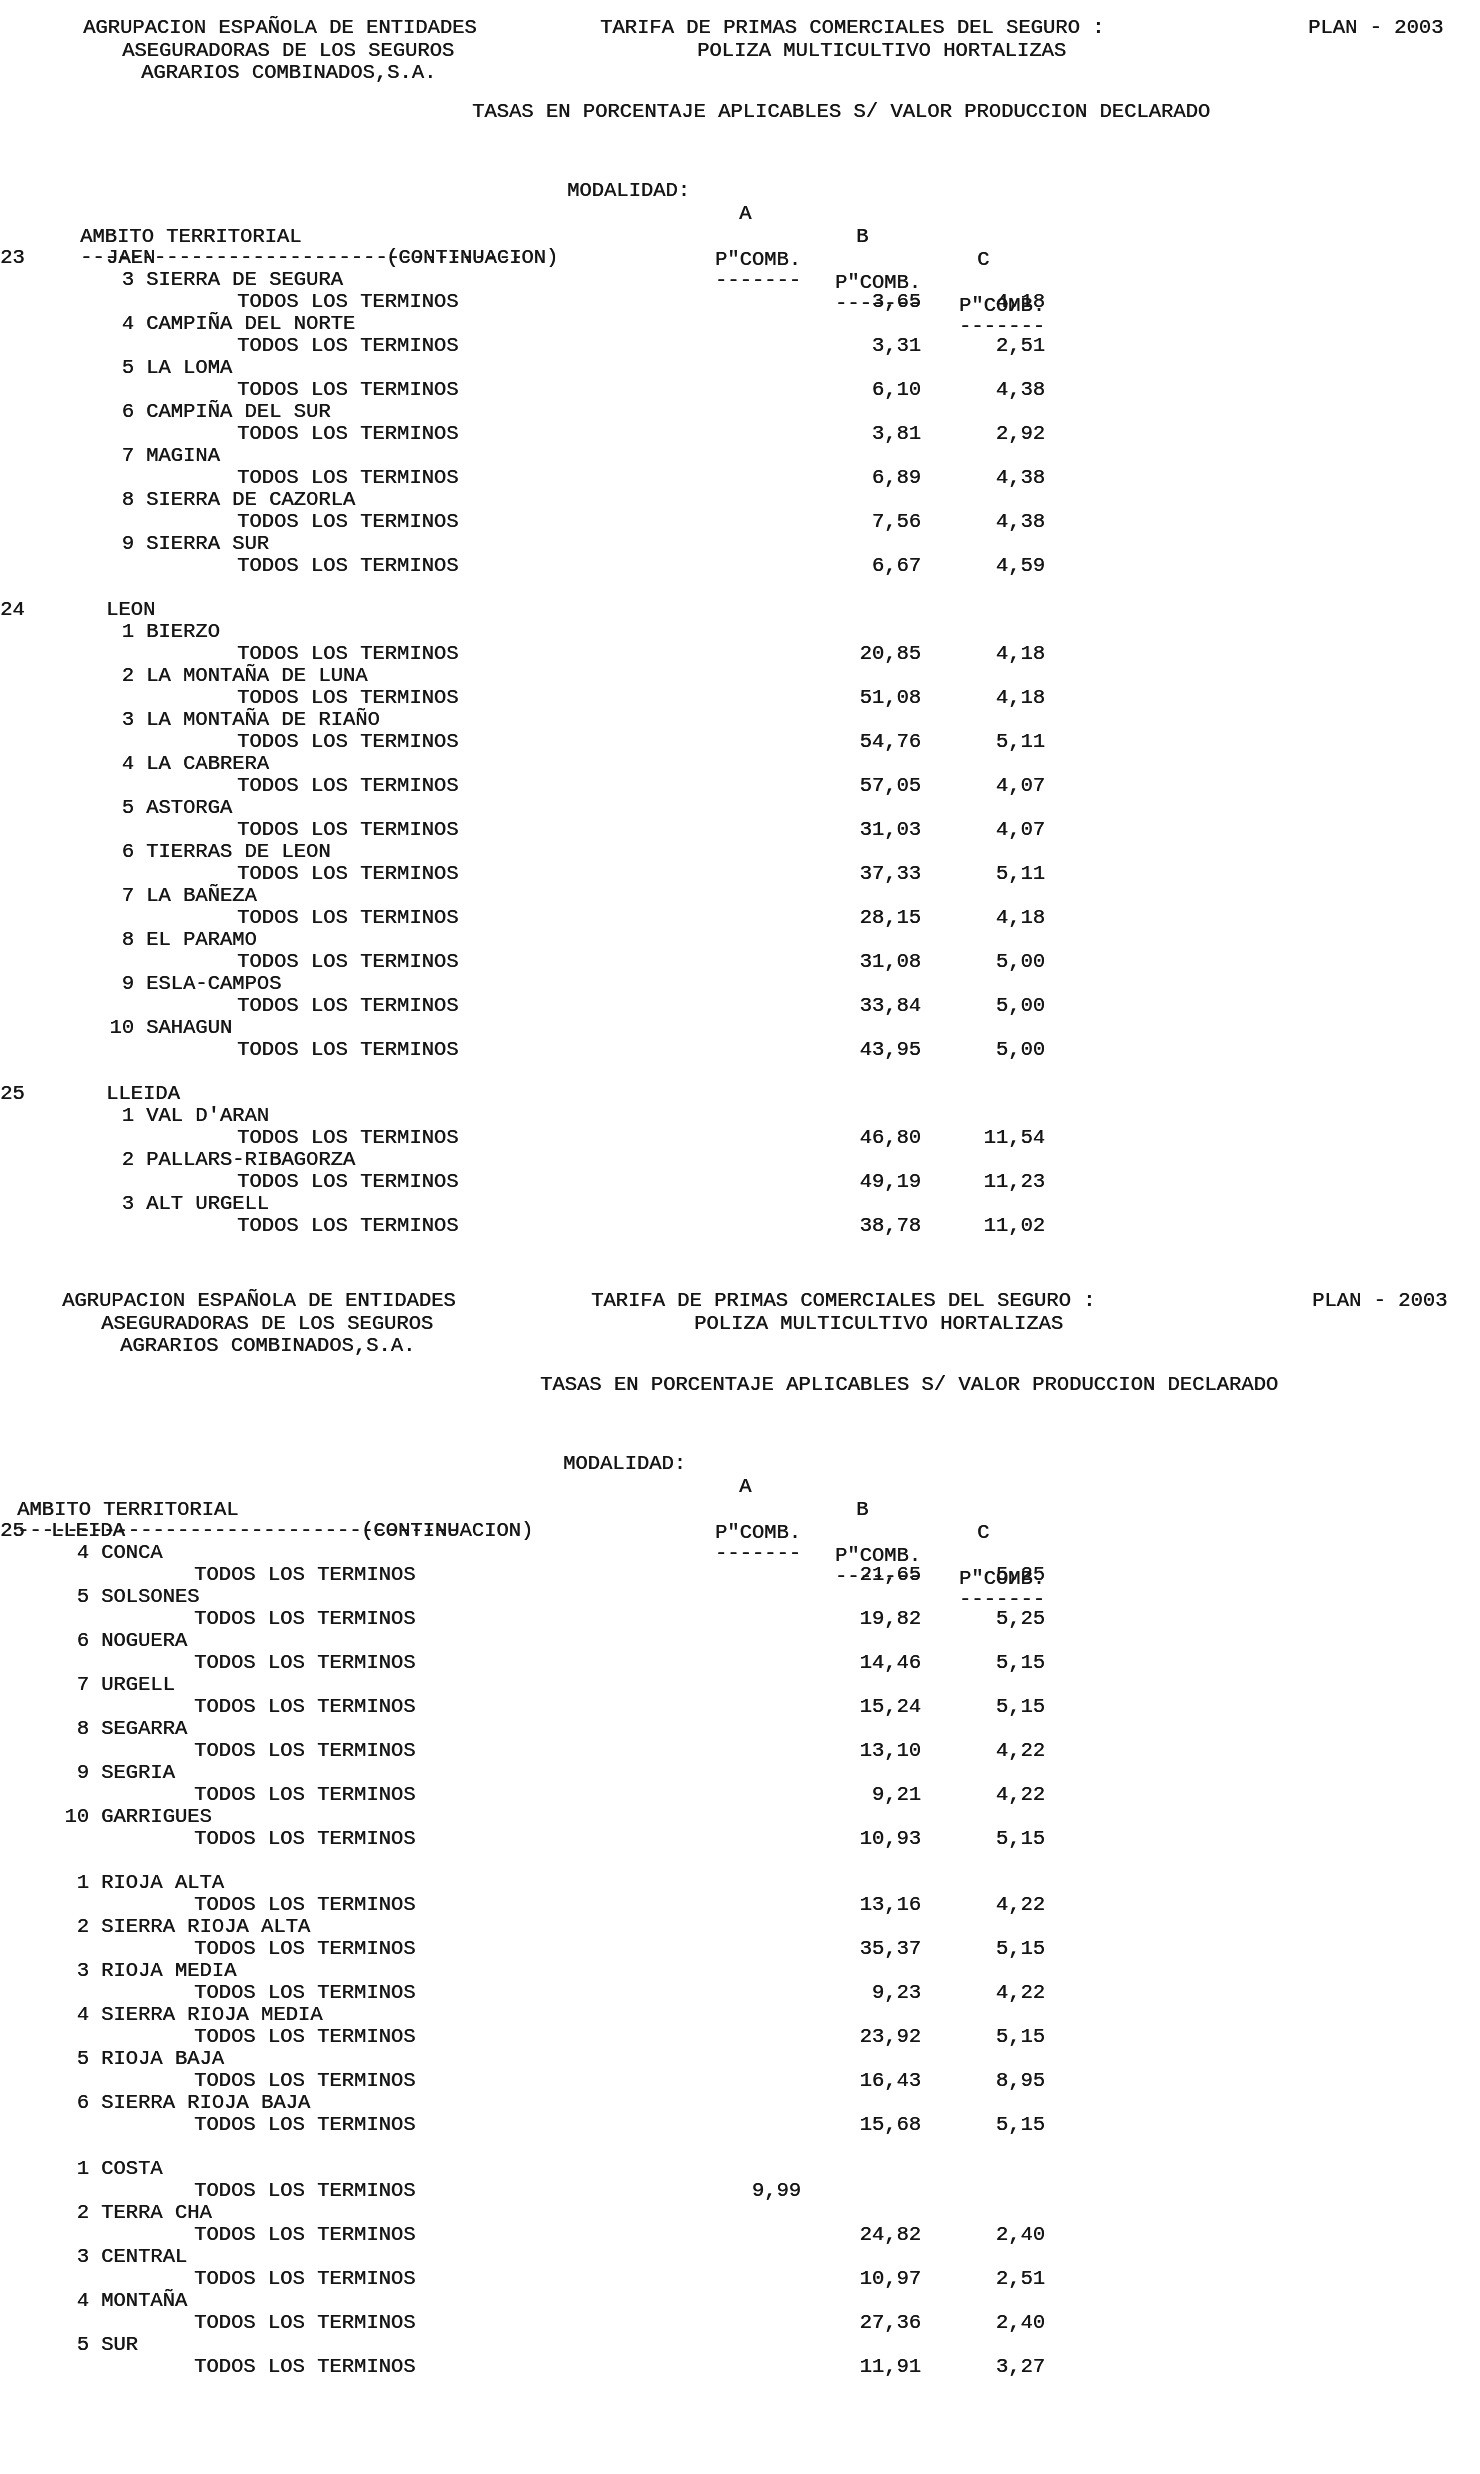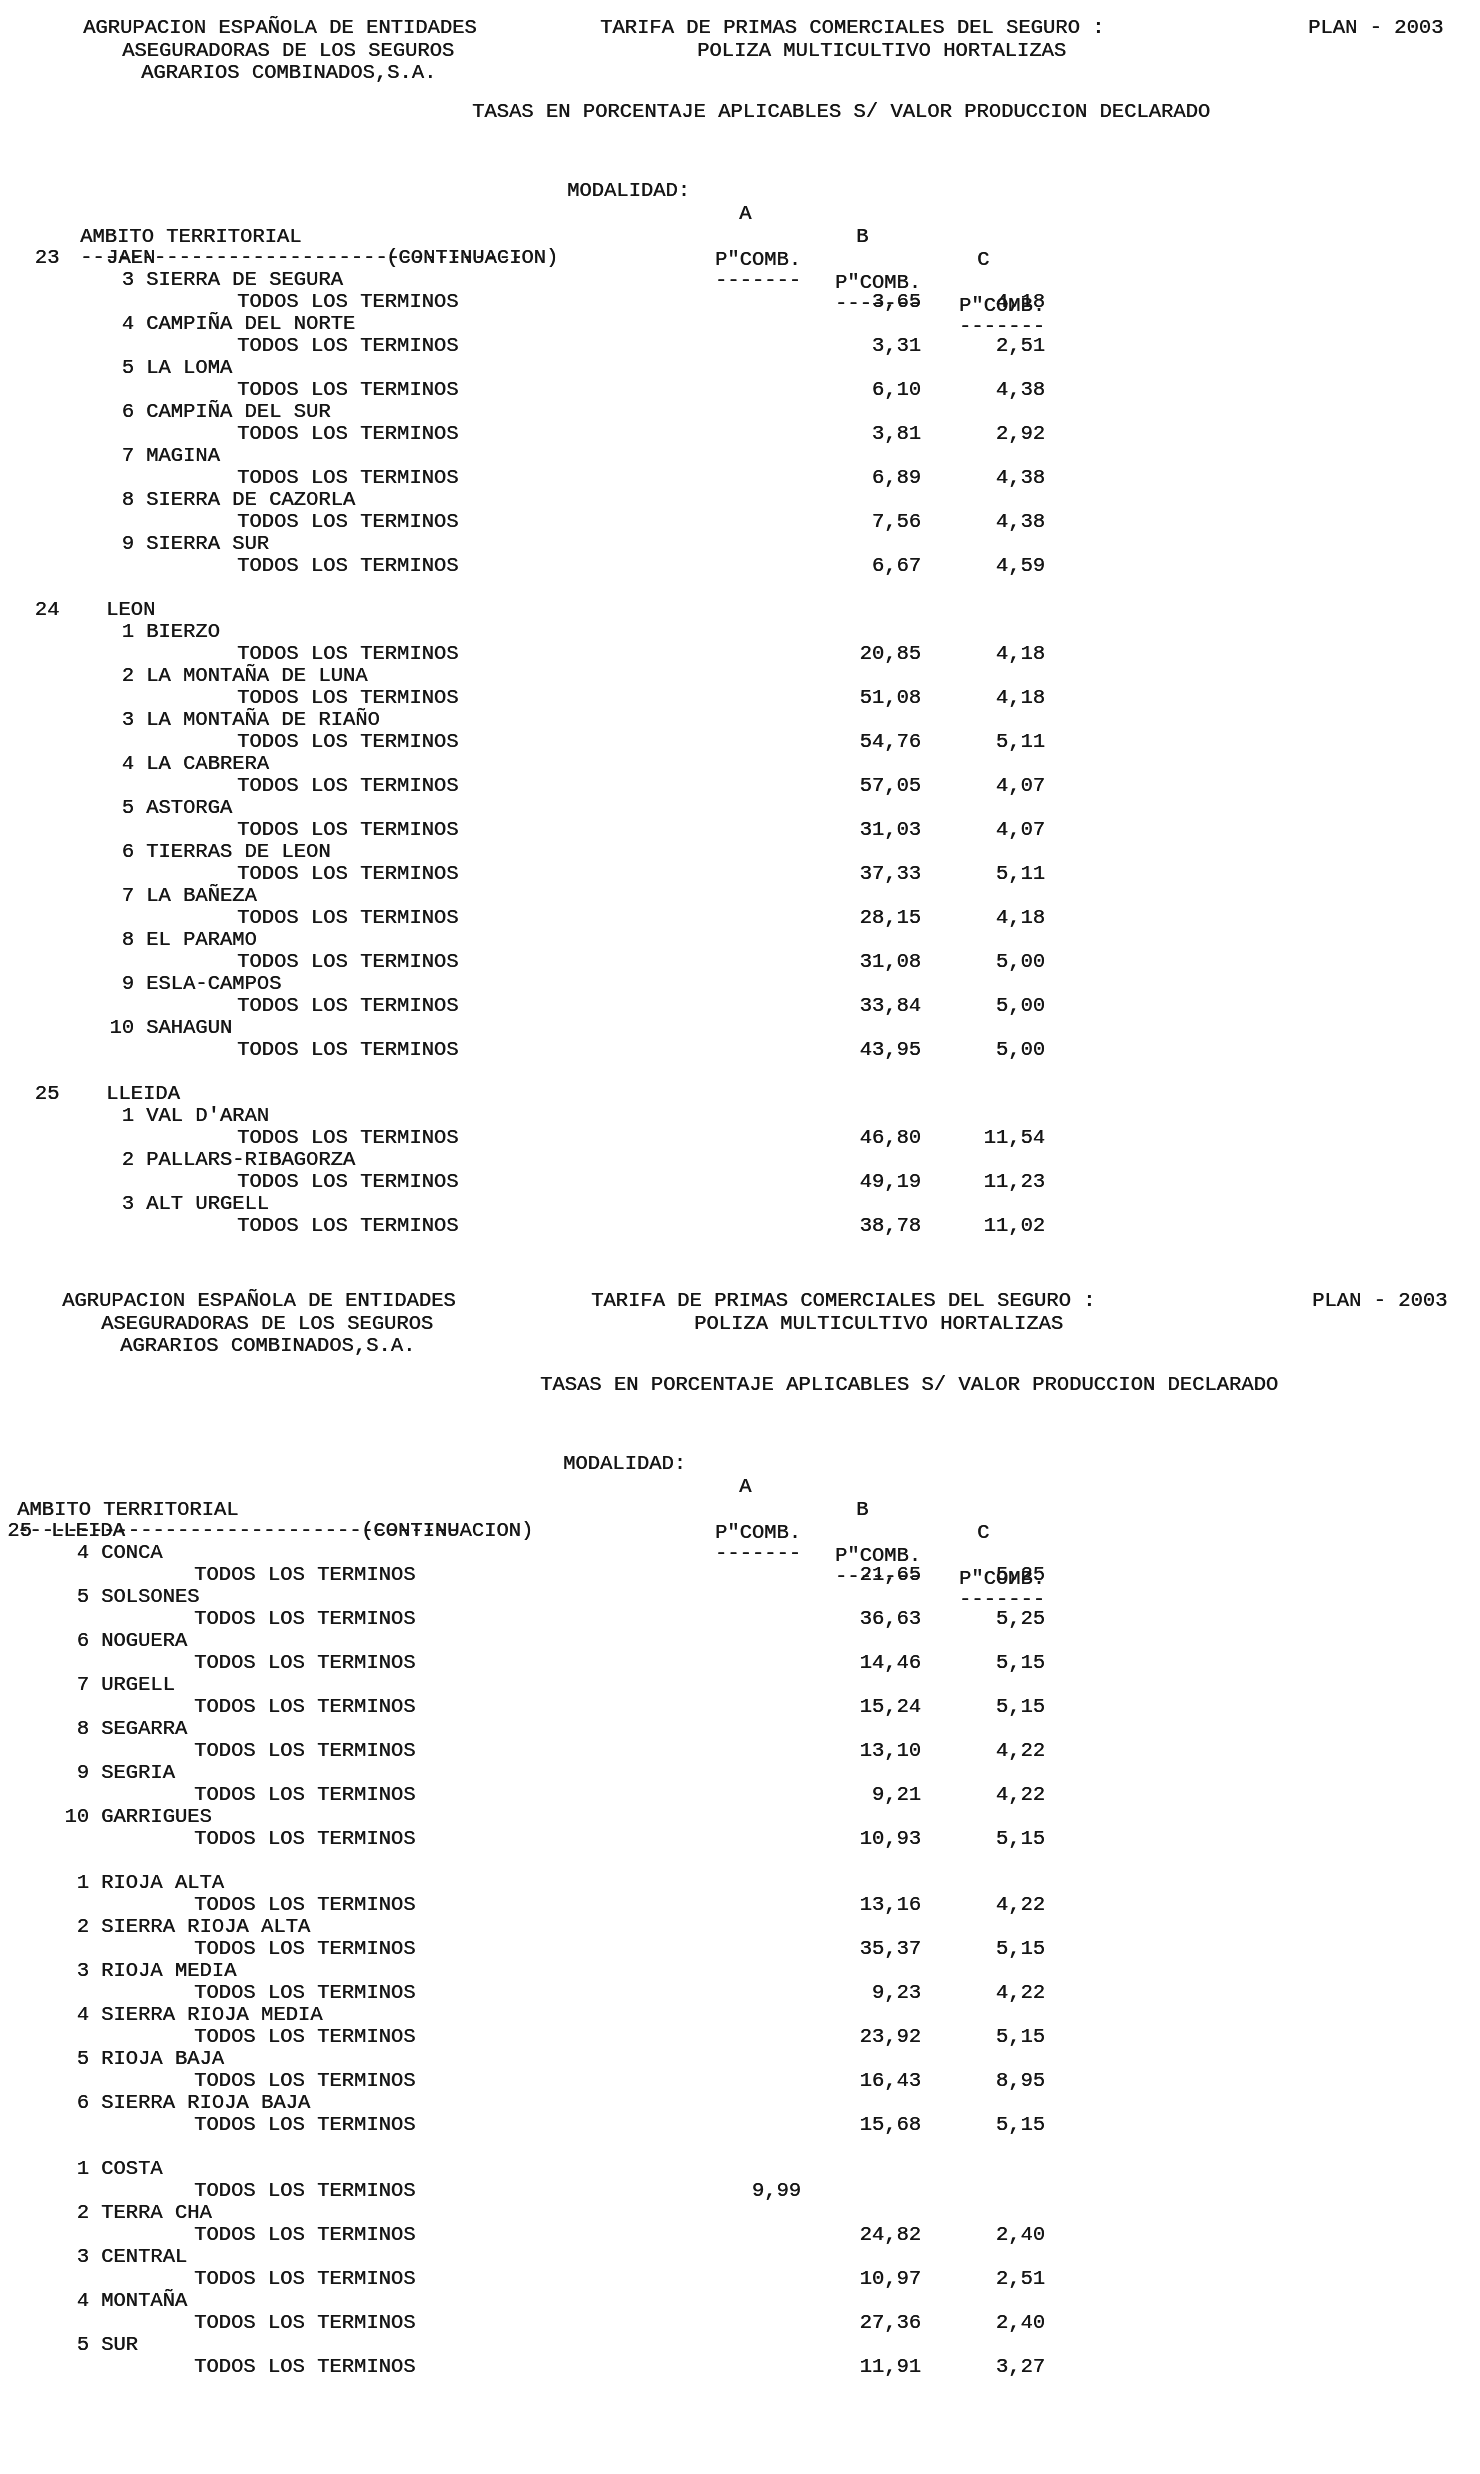--- a/index.html
+++ b/index.html
@@ -32,21 +32,21 @@
   .modlabel{position:absolute;left:var(--modx)}
   .mA{position:absolute;left:739px}
   .mB{position:absolute;left:856px}
   .mC{position:absolute;left:977px}
   .ambline{top:202px;left:0;right:0}
   .dashline{top:223px;left:0;right:0}
   .amblabel{position:absolute;left:var(--ambx);white-space:pre}
   .rows{position:absolute;top:246px;left:0;right:0}
   .section+.section{margin-top:var(--lh)}
   .line{position:relative;height:var(--lh);white-space:pre}
-  .pnum{position:absolute;left:0;width:var(--pnum-r);text-align:center}
+  .pnum{position:absolute;left:0;width:var(--pnum-r);text-align:left}
   .pname{position:absolute;left:var(--pname-x)}
   .cont{position:absolute;left:var(--cont-x)}
   .cnum{position:absolute;left:0;width:var(--cnum-r);text-align:right}
   .cname{position:absolute;left:var(--cname-x)}
   .scope{position:absolute;left:var(--todos-x)}
   .va,.vb,.vc{position:absolute;width:123px;text-align:right}
   .va{left:678px}.vb{left:798px}.vc{left:922px}
   .hdr{padding-right:11.5px}
 </style>
 </head>
@@ -156,21 +156,21 @@
     <span class="va hdr">-------</span>
     <span class="vb hdr">-------</span>
     <span class="vc hdr">-------</span>
   </div>
   <div class="rows">
       <div class="section">
         <div class="line prov"><span class="pnum">25</span><span class="pname">LLEIDA</span><span class="cont">(CONTINUACION)</span></div>
         <div class="line com"><span class="cnum">4</span><span class="cname">CONCA</span></div>
         <div class="line ter"><span class="scope">TODOS LOS TERMINOS</span><span class="va"></span><span class="vb">21,65</span><span class="vc">5,25</span></div>
         <div class="line com"><span class="cnum">5</span><span class="cname">SOLSONES</span></div>
-        <div class="line ter"><span class="scope">TODOS LOS TERMINOS</span><span class="va"></span><span class="vb">36,63</span><span class="vc">5,25</span></div>
+        <div class="line ter"><span class="scope">TODOS LOS TERMINOS</span><span class="va"></span><span class="vb">19,82</span><span class="vc">5,25</span></div>
         <div class="line com"><span class="cnum">6</span><span class="cname">NOGUERA</span></div>
         <div class="line ter"><span class="scope">TODOS LOS TERMINOS</span><span class="va"></span><span class="vb">14,46</span><span class="vc">5,15</span></div>
         <div class="line com"><span class="cnum">7</span><span class="cname">URGELL</span></div>
         <div class="line ter"><span class="scope">TODOS LOS TERMINOS</span><span class="va"></span><span class="vb">15,24</span><span class="vc">5,15</span></div>
         <div class="line com"><span class="cnum">8</span><span class="cname">SEGARRA</span></div>
         <div class="line ter"><span class="scope">TODOS LOS TERMINOS</span><span class="va"></span><span class="vb">13,10</span><span class="vc">4,22</span></div>
         <div class="line com"><span class="cnum">9</span><span class="cname">SEGRIA</span></div>
         <div class="line ter"><span class="scope">TODOS LOS TERMINOS</span><span class="va"></span><span class="vb">9,21</span><span class="vc">4,22</span></div>
         <div class="line com"><span class="cnum">10</span><span class="cname">GARRIGUES</span></div>
         <div class="line ter"><span class="scope">TODOS LOS TERMINOS</span><span class="va"></span><span class="vb">10,93</span><span class="vc">5,15</span></div>

